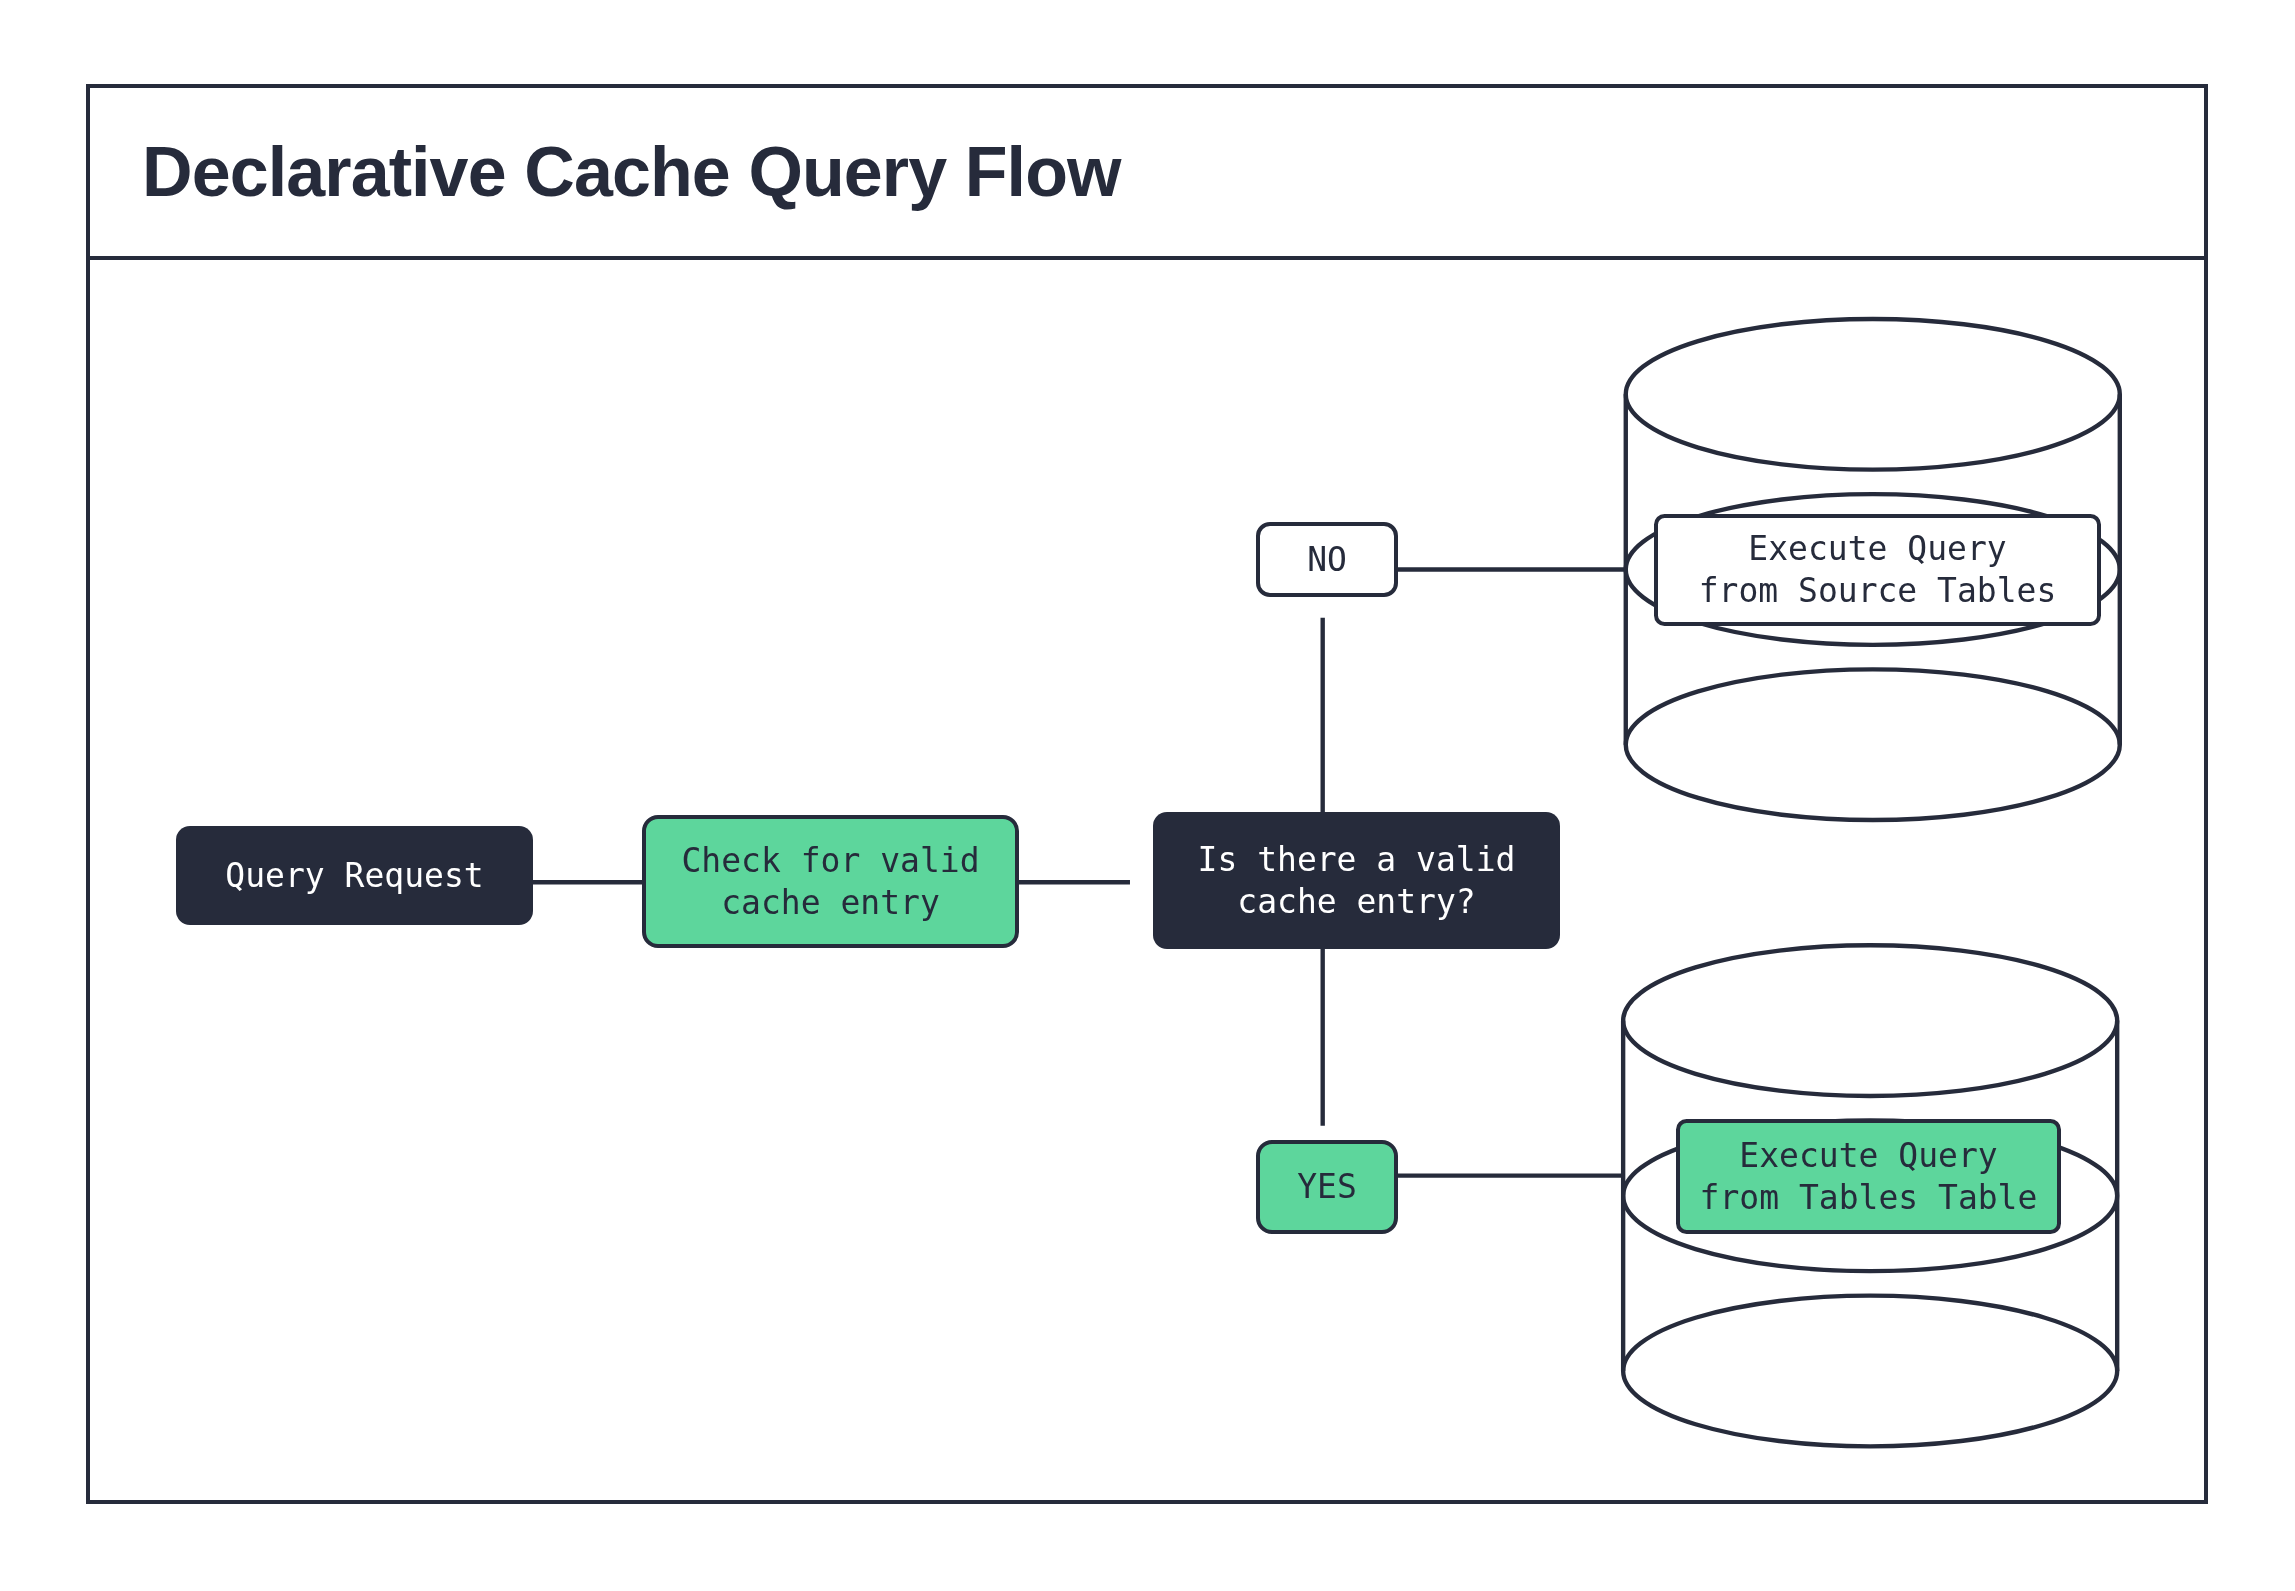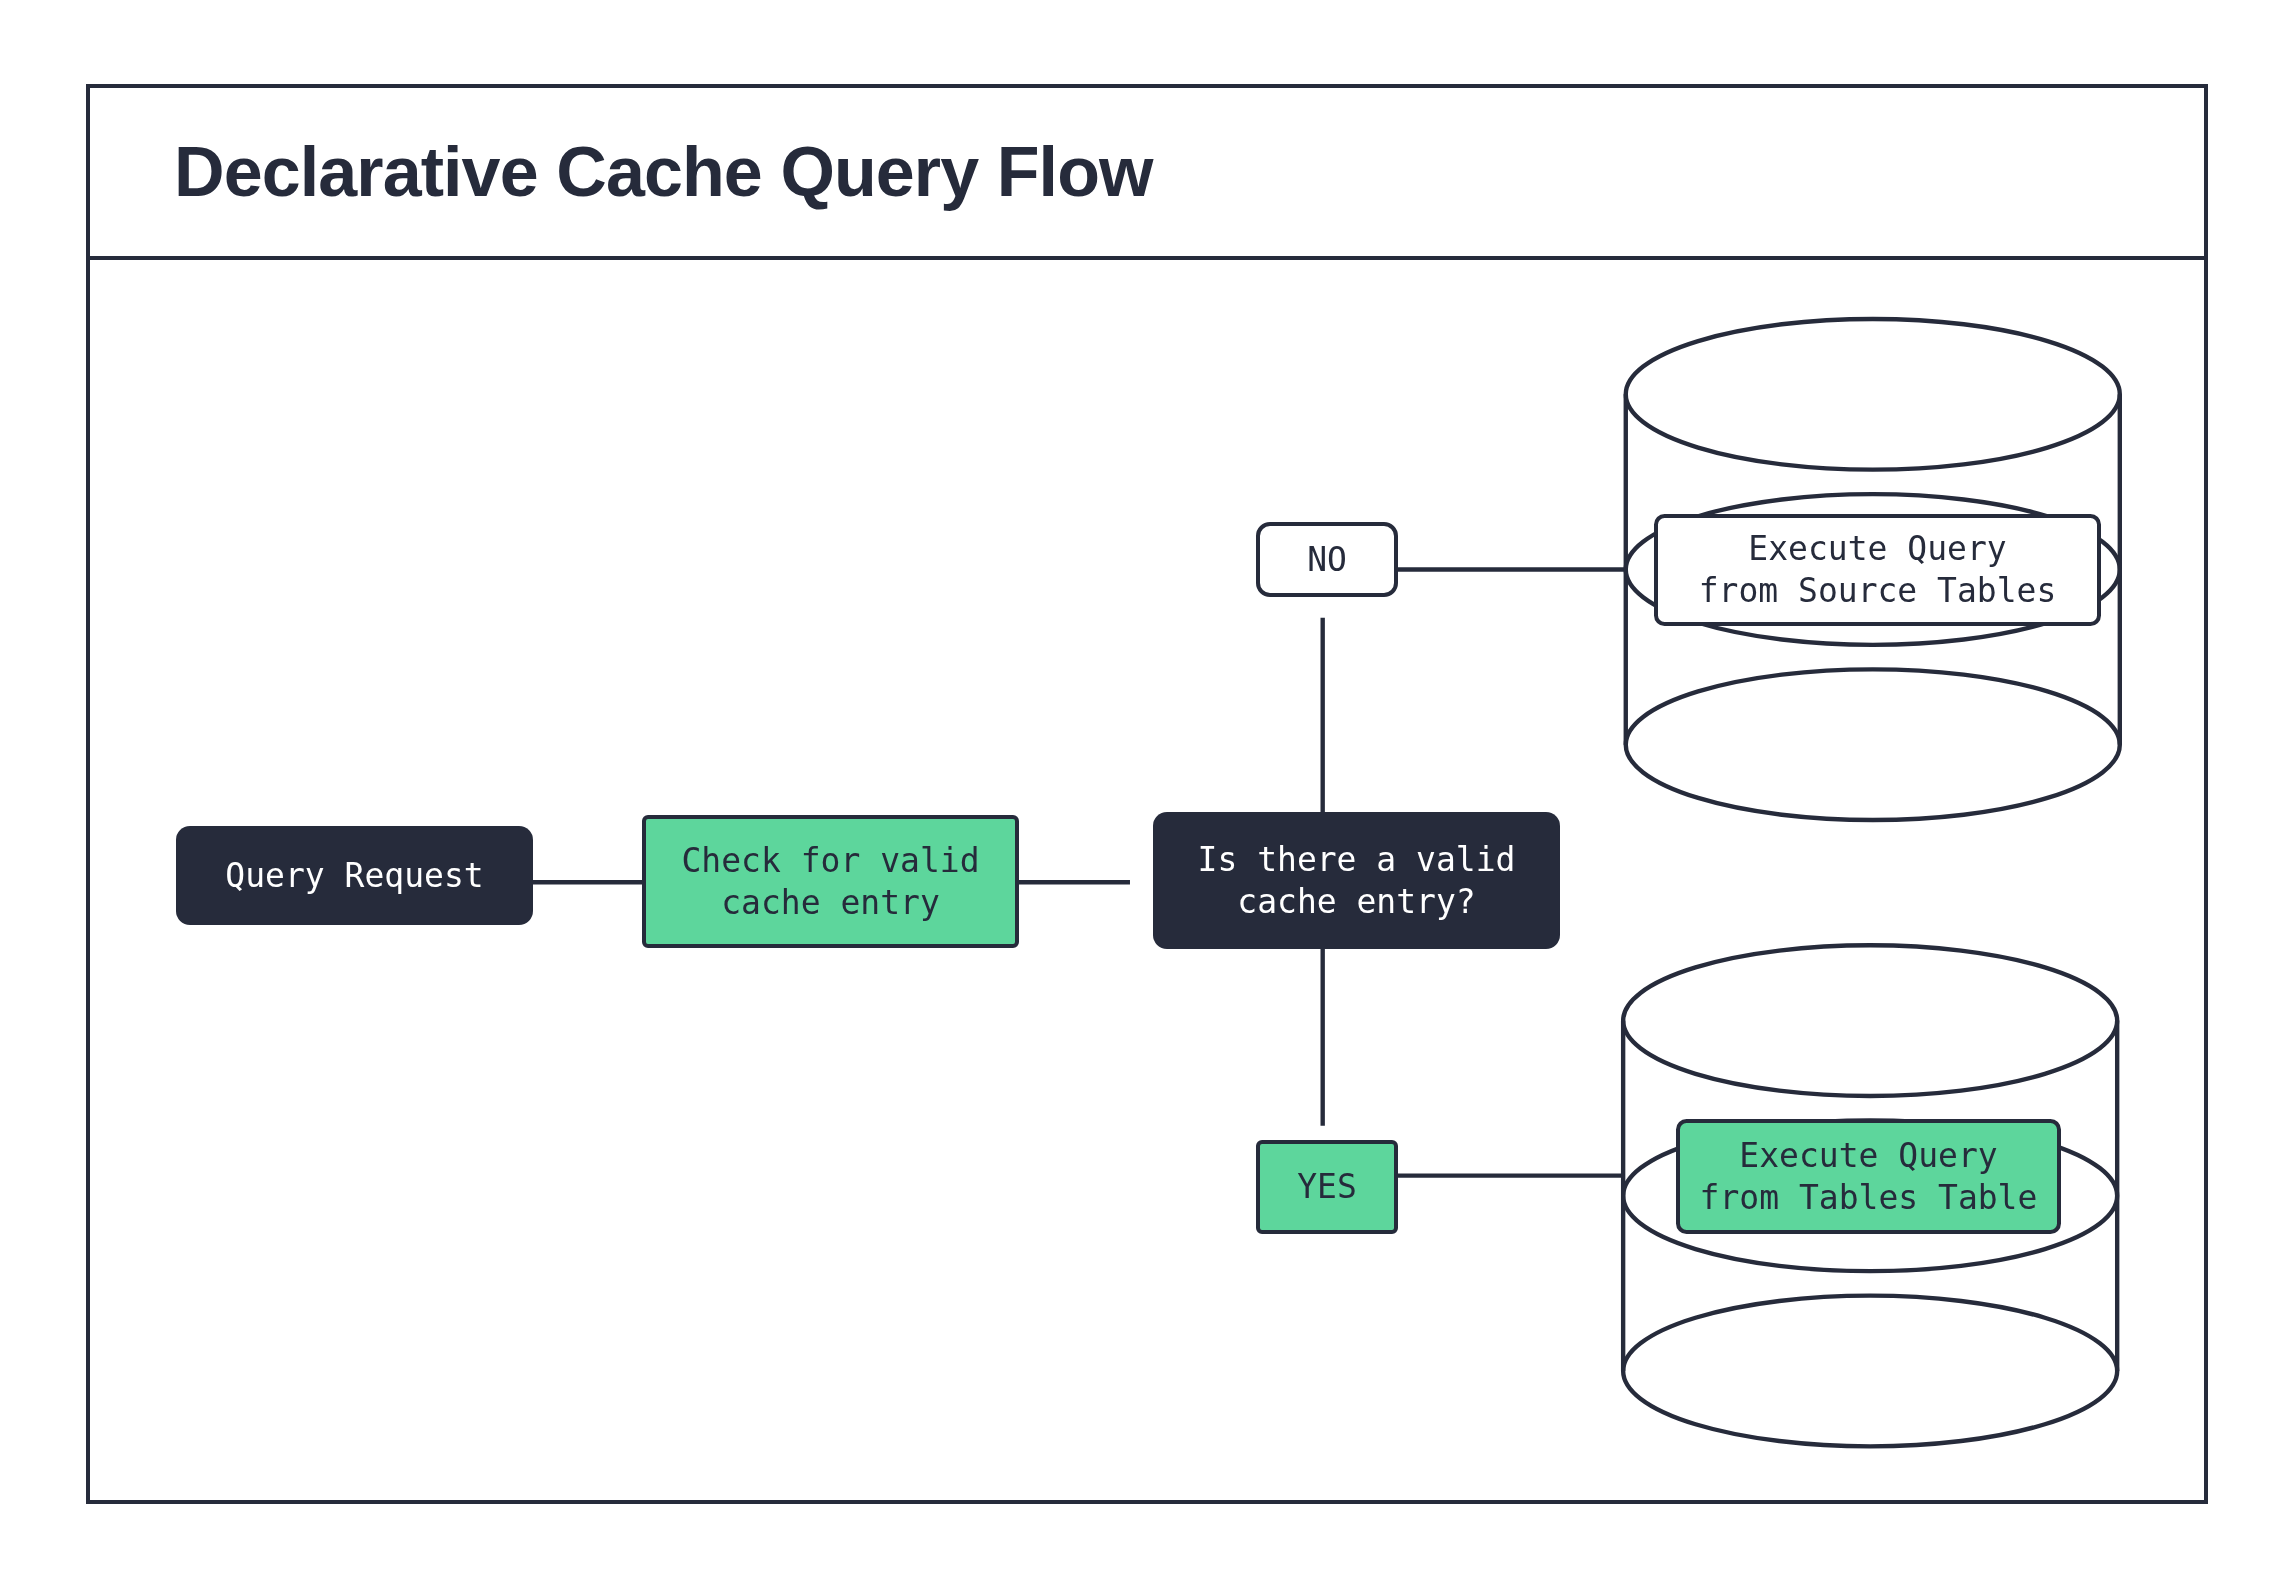--- a/index.html
+++ b/index.html
@@ -40,21 +40,21 @@
     box-sizing: border-box;
     display: flex;
     align-items: center;
   }
   .title {
     font-family: "Liberation Sans", sans-serif;
     font-weight: bold;
     font-size: 70px;
     letter-spacing: -0.9px;
     color: #262B3B;
-    padding-left: 84px;
+    padding-left: 52px;
     white-space: nowrap;
   }
   .node {
     position: absolute;
     box-sizing: border-box;
     display: flex;
     flex-direction: column;
     align-items: center;
     justify-content: center;
     text-align: center;
@@ -65,21 +65,21 @@
   }
   .node.dark {
     background: #262B3B;
     color: #ffffff;
     border-radius: 14px;
   }
   .node.green {
     background: #5DD69C;
     color: #262B3B;
     border: 4.4px solid #262B3B;
-    border-radius: 6px;
+    border-radius: 16px;
   }
   .node.white {
     background: #ffffff;
     color: #262B3B;
     border: 4.4px solid #262B3B;
     border-radius: 14px;
   }
   .node.db-label { border-radius: 10.5px; }
 
   #node-query    { left: 176px;  top: 826px;  width: 357px; height: 99px; }

